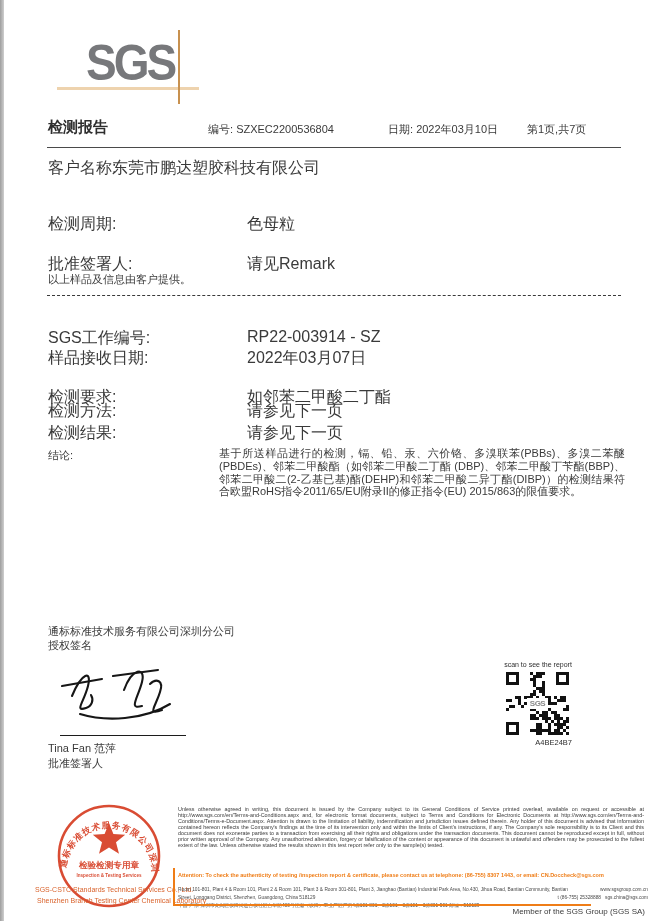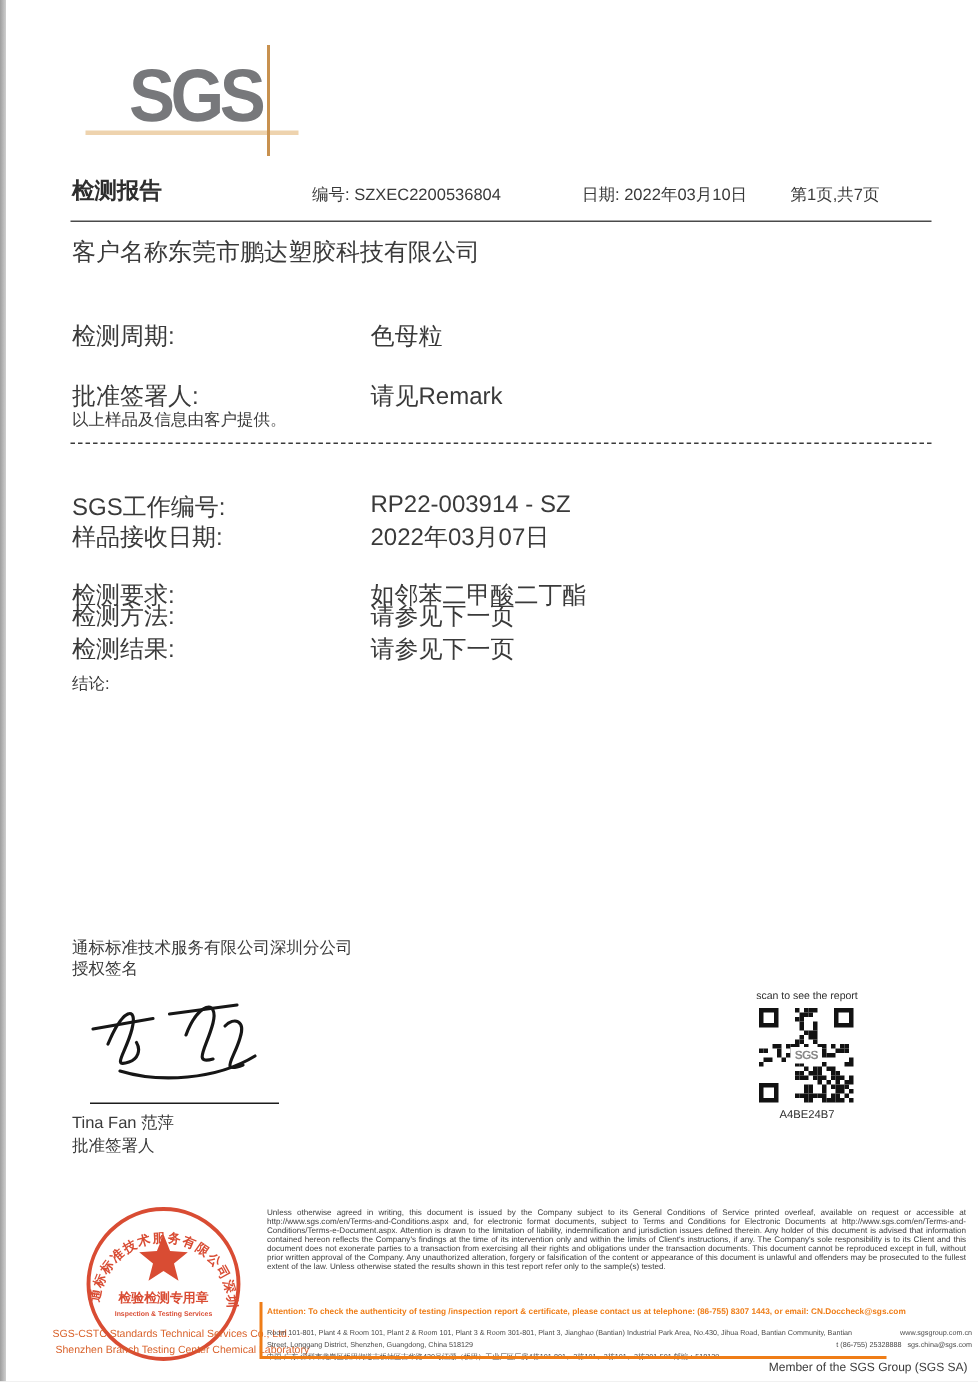--- a/index.html
+++ b/index.html
@@ -39,21 +39,21 @@
   
   .qr-caption{position:absolute;left:504px;top:661px;width:68px;font-size:7px;color:#2e2e2e;
     text-align:center;white-space:nowrap;}
   .qr-box{position:absolute;left:505px;top:671px;width:65px;height:65px;background:#fff;}
   .qr-dots{position:absolute;left:1px;top:1px;width:63px;height:63px;}
   .qr-dots i{position:absolute;width:3px;height:3px;background:#121212;}
   .qr-finder{position:absolute;width:13px;height:13px;border:3px solid #121212;box-sizing:border-box;}
   .qr-f-tl{left:1px;top:1px;} .qr-f-tr{right:1px;top:1px;} .qr-f-bl{left:1px;bottom:1px;}
   .qr-overlay{position:absolute;left:22px;top:27px;width:21px;height:11px;background:#fff;
     font-size:8px;font-weight:bold;color:#8a8a8a;text-align:center;line-height:11px;letter-spacing:-0.5px;}
-  .qr-code-text{position:absolute;left:504px;top:738px;width:68px;text-align:center;font-size:7.5px;color:#2e2e2e;}
+  .qr-code-text{position:absolute;left:504px;top:738px;width:68px;text-align:right;font-size:7.5px;color:#2e2e2e;}
   
   .stamp{position:absolute;left:54px;top:802px;opacity:0.88;}
   .footer-co-en{position:absolute;left:35px;top:886px;font-size:7px;color:#d9622b;white-space:nowrap;}
   .footer-lab-en{position:absolute;left:37px;top:897px;font-size:7px;color:#d9622b;white-space:nowrap;}
   .legal{position:absolute;left:178px;top:807px;width:466px;font-size:5.4px;line-height:5.95px;
     text-align:justify;color:#3b3b3b;}
   .attention{position:absolute;left:178px;top:872px;width:466px;font-size:5.5px;line-height:6.2px;
     font-weight:bold;color:#ef7d17;}
   .addr-block{position:absolute;left:178px;top:886px;width:400px;font-size:4.8px;line-height:8px;
     color:#4a4a4a;}
@@ -116,20 +116,21 @@
   </div>
   <div class="frow" style="top:401px">
     <span class="lbl">检测方法:</span>
     <span class="val val-wide">请参见下一页</span>
   </div>
   <div class="frow" style="top:423px">
     <span class="lbl">检测结果:</span>
     <span class="val val-wide">请参见下一页</span>
   </div>
   <div class="conclusion-lbl">结论:</div>
+  <div class="conclusion-text">基于所送样品进行的检测，镉、铅、汞、六价铬、多溴联苯(PBBs)、多溴二苯醚(PBDEs)、邻苯二甲酸酯（如邻苯二甲酸二丁酯 (DBP)、邻苯二甲酸丁苄酯(BBP)、邻苯二甲酸二(2-乙基已基)酯(DEHP)和邻苯二甲酸二异丁酯(DIBP)）的检测结果符合欧盟RoHS指令2011/65/EU附录II的修正指令(EU) 2015/863的限值要求。</div>
 
   <div class="sig-company">通标标准技术服务有限公司深圳分公司</div>
   <div class="sig-auth">授权签名</div>
   <svg class="sig-strokes" width="132" height="62" viewBox="0 0 132 62">
     <g fill="none" stroke="#161616" stroke-width="2.1" stroke-linecap="round">
       <path d="M4 24 L44 17"></path>
       <path d="M14 34 C24 10, 34 8, 30 24 C26 40, 16 50, 28 46 C34 44, 36 38, 33 33"></path>
       <path d="M55 14 L100 8"></path>
       <path d="M66 28 C74 6, 88 4, 84 20 C80 36, 70 48, 84 44"></path>
       <path d="M92 22 C98 16, 106 18, 102 30 C98 44, 88 54, 104 48"></path>

